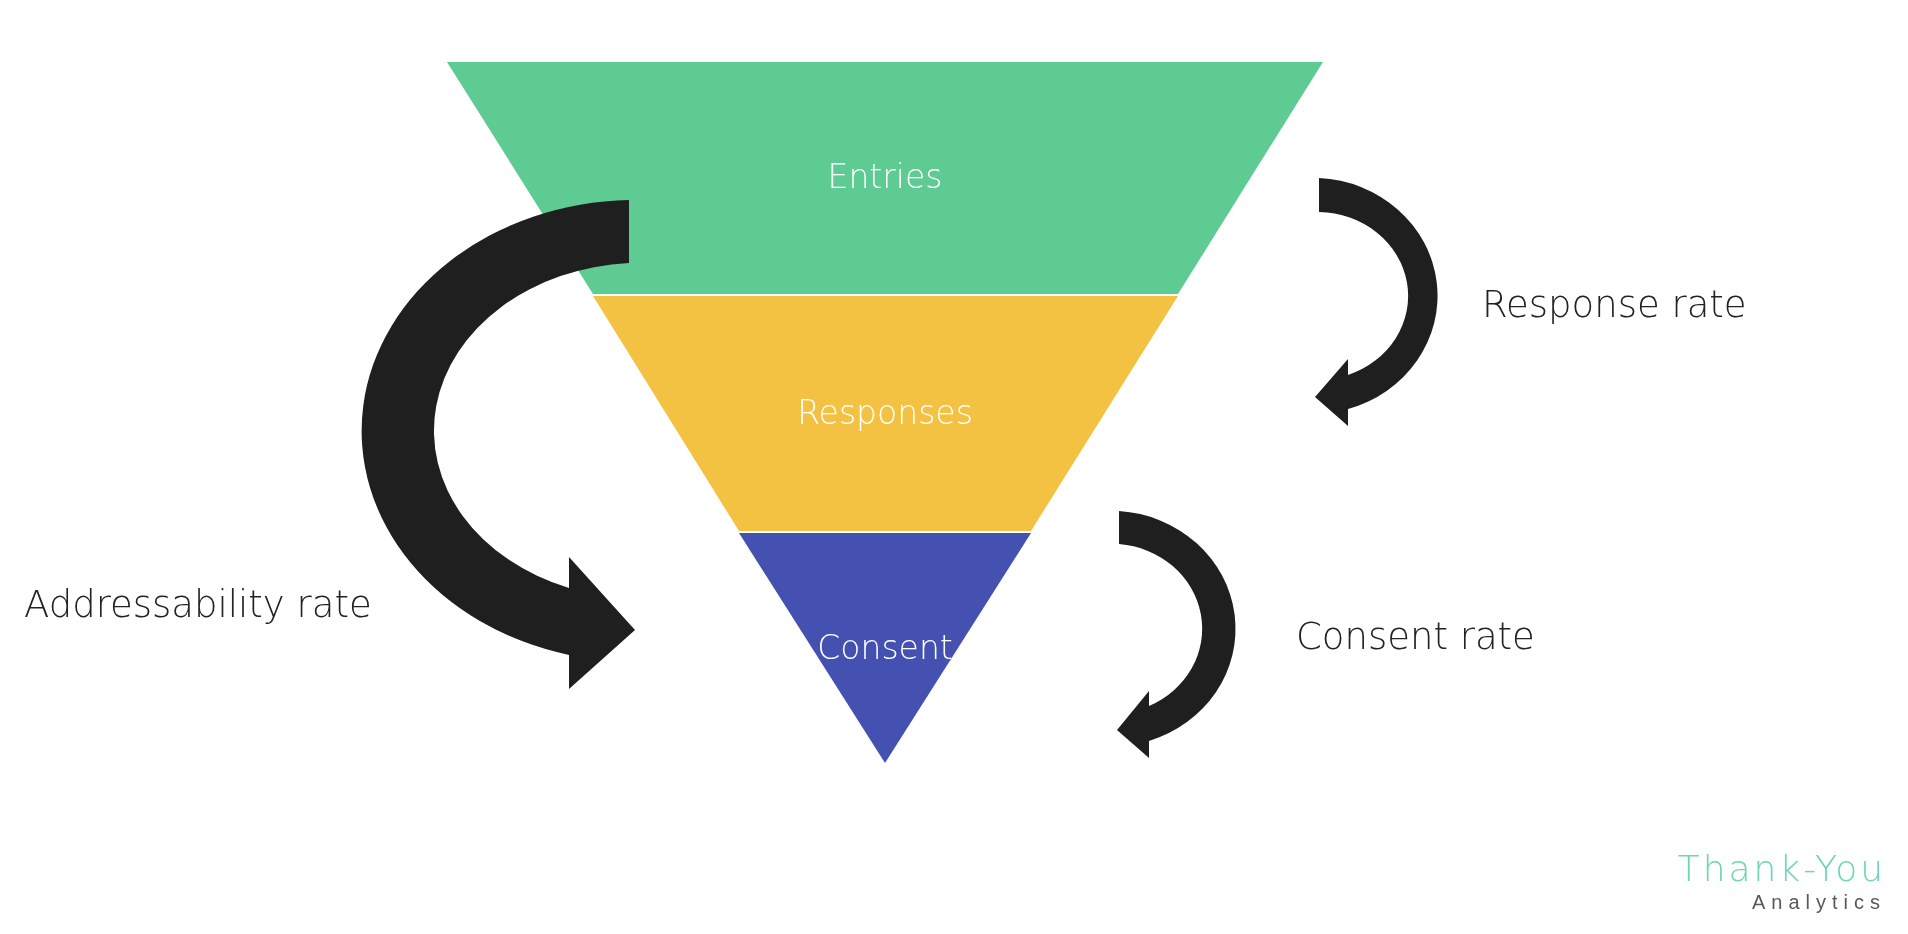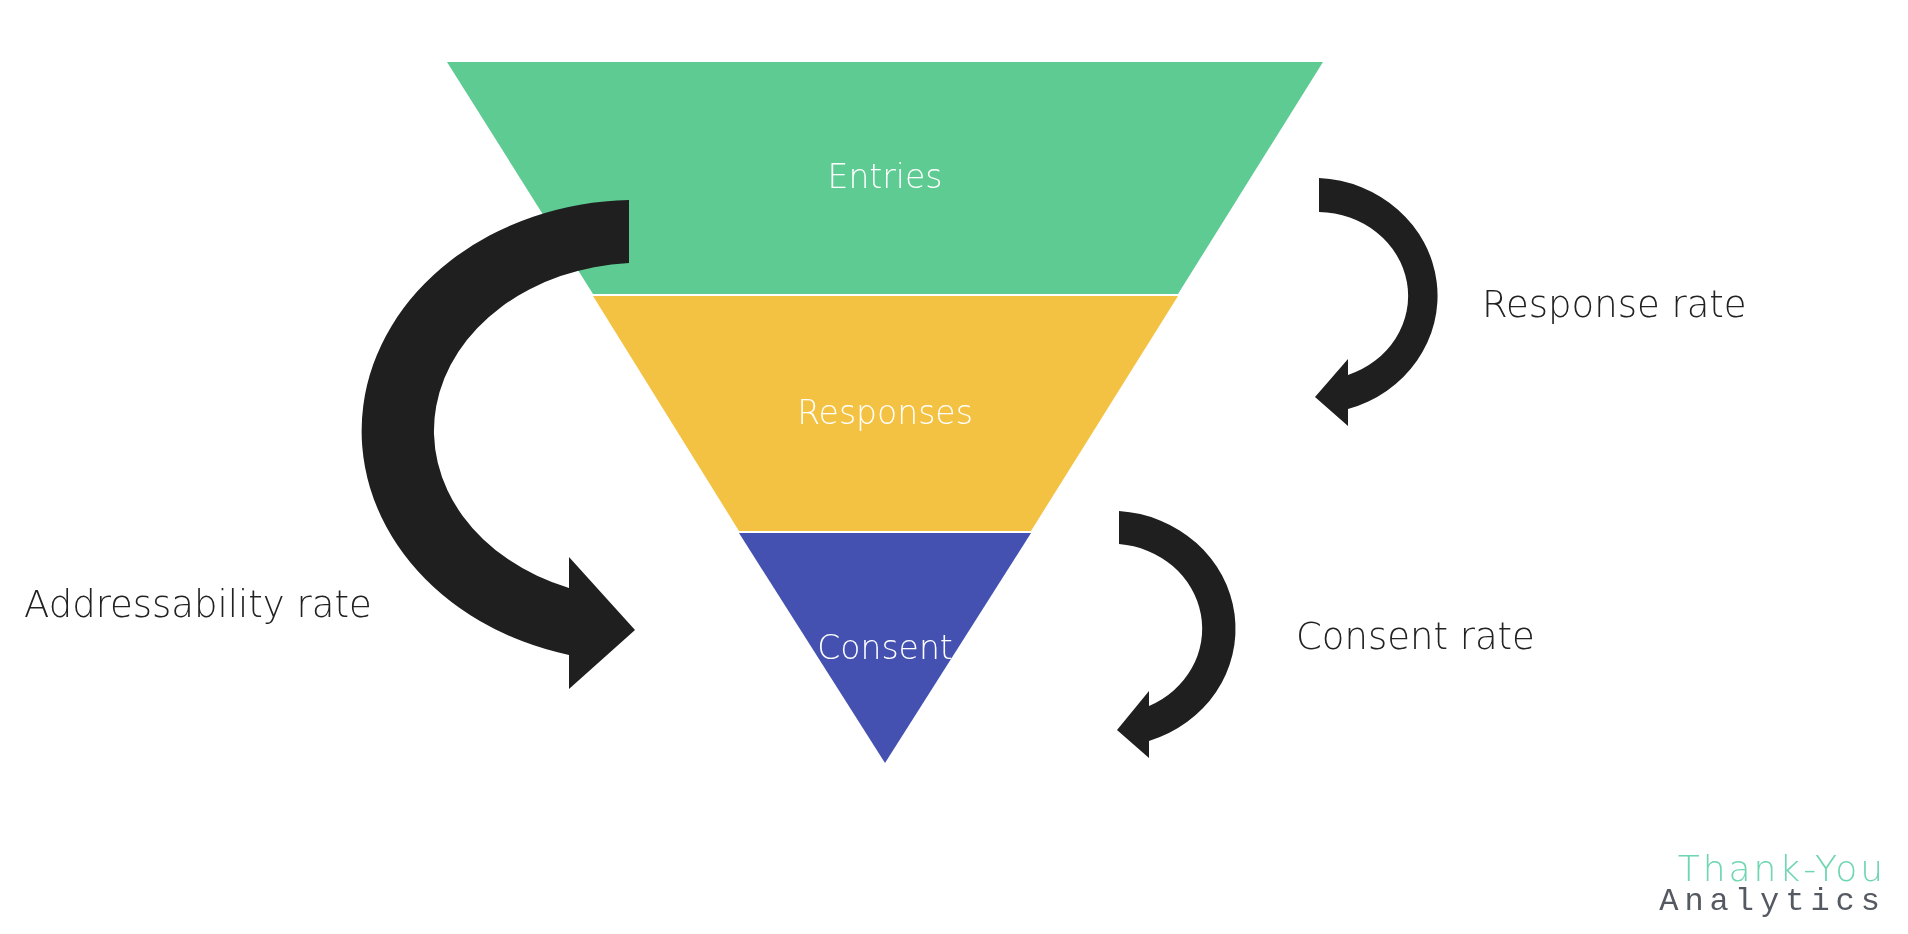--- a/index.html
+++ b/index.html
@@ -3,21 +3,21 @@
 <meta charset="utf-8">
 <style>
   html, body { margin: 0; padding: 0; background: #ffffff; }
   body { width: 1908px; height: 934px; position: relative; overflow: hidden;
          font-family: "DejaVu Sans", sans-serif; }
   svg.diagram { position: absolute; left: 0; top: 0; }
   .stage-label { fill: #ffffff; font-family: "DejaVu Sans", sans-serif; font-size: 33px; font-weight: 300; }
   .rate-label { fill: #222222; font-family: "DejaVu Sans", sans-serif; font-size: 37px; font-weight: 300; }
   .logo { position: absolute; right: 22px; bottom: 20px; text-align: right; }
   .logo-main { font-family: "DejaVu Sans", sans-serif; font-size: 36px; font-weight: 200; color: #6ed6b0; letter-spacing: 3px; line-height: 46px; }
-  .logo-sub { font-family: Liberation Mono, monospace; font-size: 32px; color: #555a62; letter-spacing: 6px; line-height: 24px; margin-top: -2px; }
+  .logo-sub { font-family: Liberation Sans, sans-serif; font-size: 20px; color: #555a62; letter-spacing: 6px; line-height: 24px; margin-top: -2px; }
 </style>
 </head>
 <body>
 
 <svg class="diagram" width="1908" height="934" viewBox="0 0 1908 934">
 
   <polygon id="stage0" points="447,62 1323,62 1178,294 593,294" fill="#5ecb93"></polygon>
   <polygon id="stage1" points="593,296 1178,296 1031,531 739,531" fill="#f4c242"></polygon>
   <polygon id="stage2" points="739,533 1031,533 885,763" fill="#4451b0"></polygon>
 

